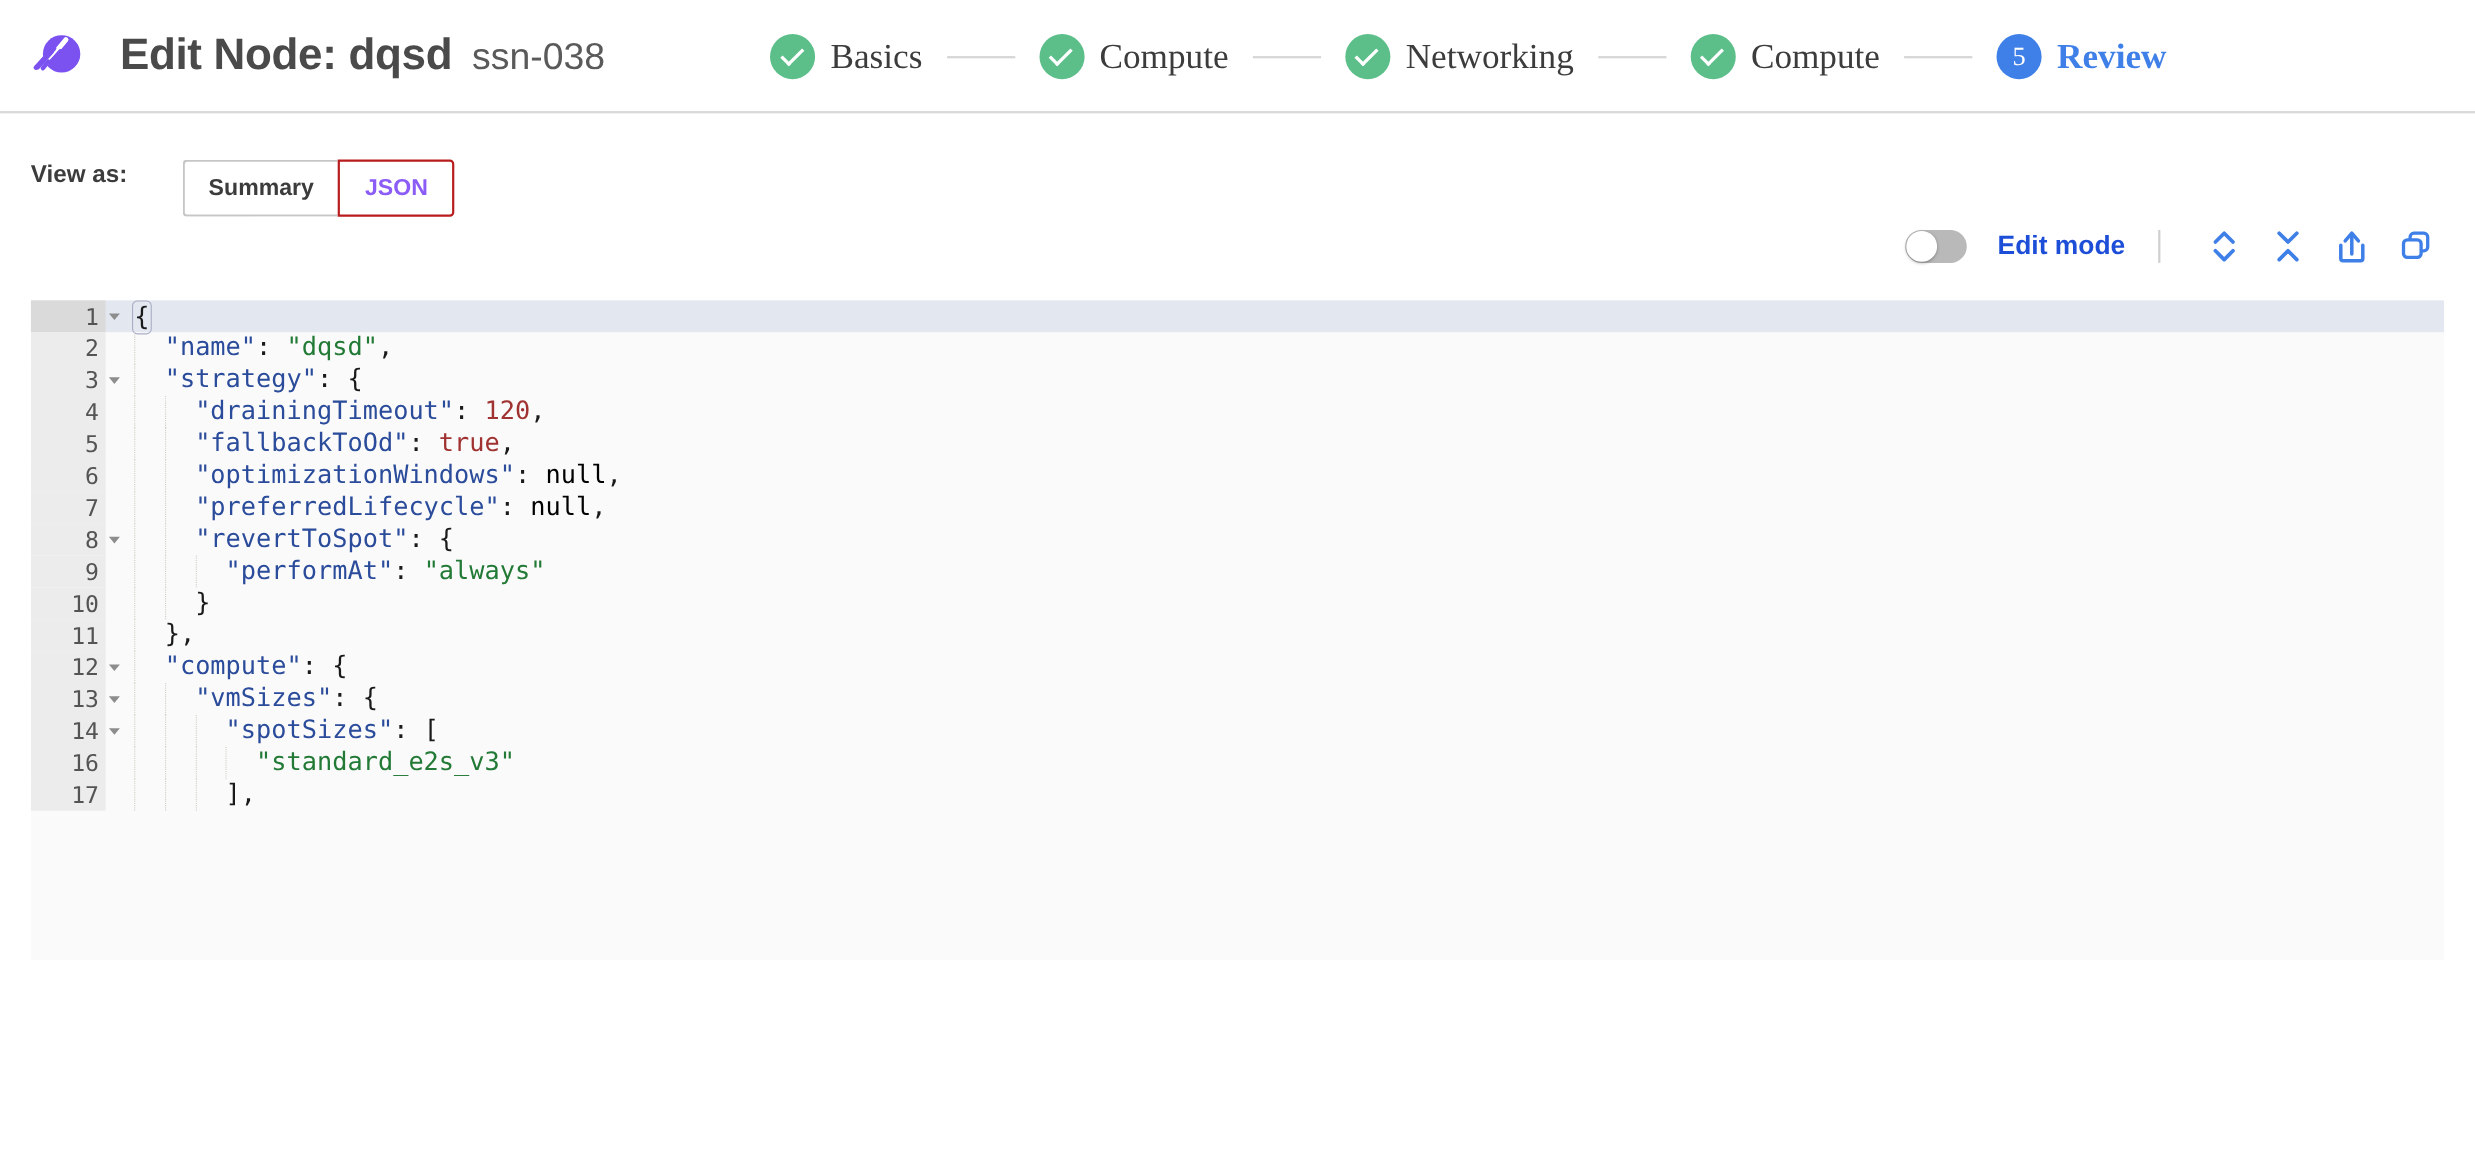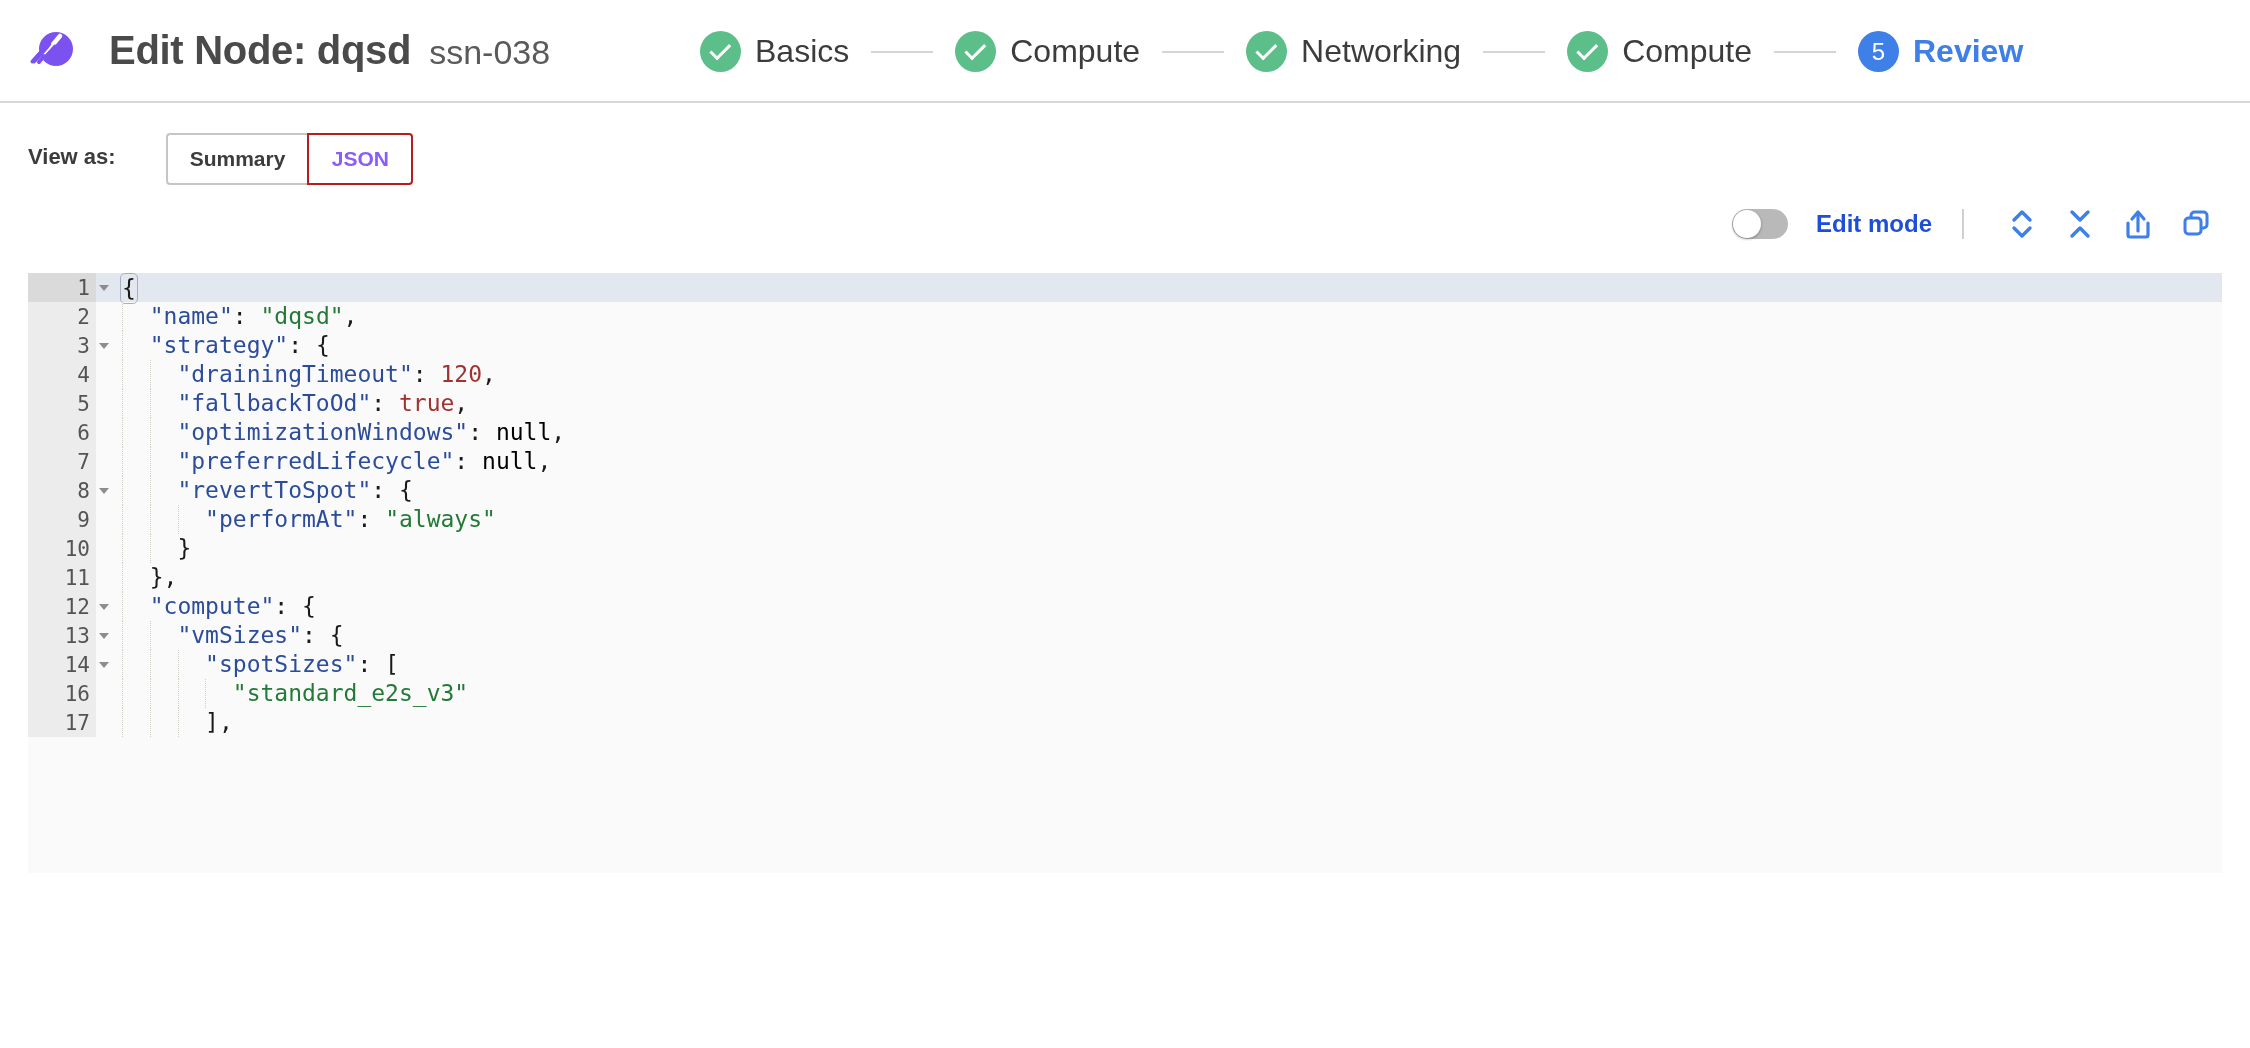--- a/index.html
+++ b/index.html
@@ -50,20 +50,21 @@
 
   
   .stepper {
     position: absolute;
     left: 700px;
     top: 0;
     height: 103px;
     display: flex;
     align-items: center;
     white-space: nowrap;
+    font-family: Liberation Serif, serif;
   }
   .step {
     display: flex;
     align-items: center;
     gap: 14px;
   }
   .step-circle {
     width: 41px; height: 41px;
     border-radius: 50%;
     display: flex;
@@ -99,22 +100,21 @@
     width: 62px;
     height: 2px;
     background: #d5d5d5;
     margin: 0 22px;
     flex: 0 0 62px;
   }
 
   
   .viewas-row {
     display: flex;
-    align-items: center;
-    padding: 24px 0 0 28px;
+    padding: 42px 0 0 28px;
     height: 84px;
   }
   .viewas-label {
     font-size: 22px;
     font-weight: 700;
     color: #3c3c3c;
     margin-right: 50px;
   }
   .segmented { display: flex; height: 48px; }
   .seg-btn {

